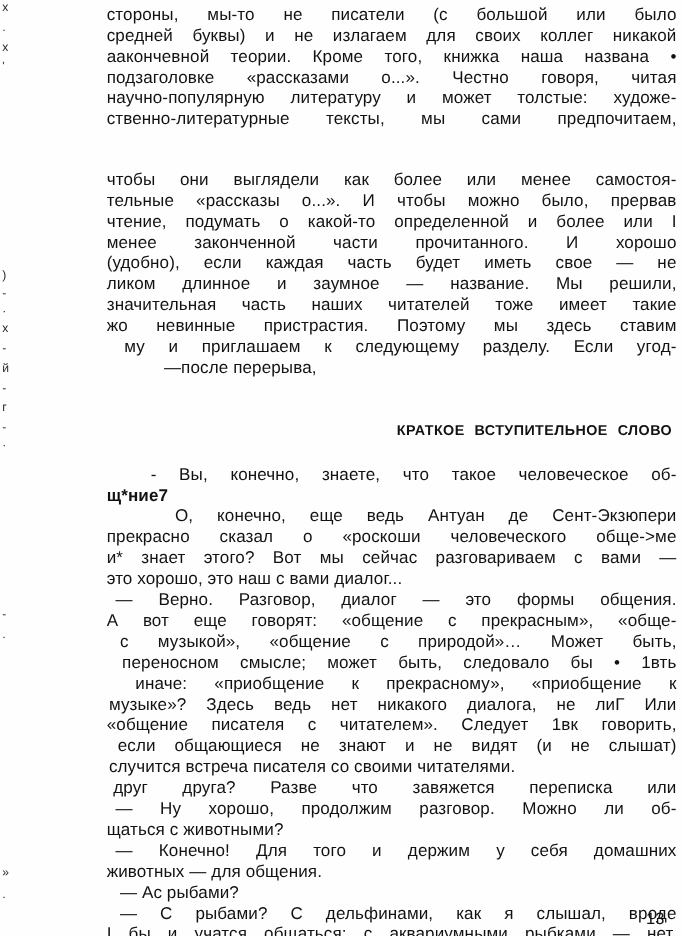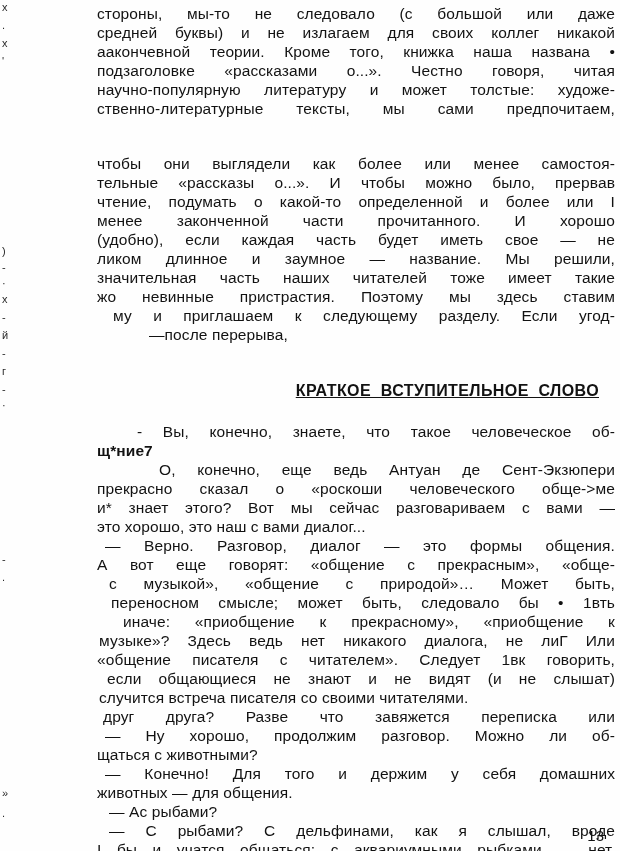--- a/index.html
+++ b/index.html
@@ -17,26 +17,25 @@
   .line{
     font-size:15.5px;
     line-height:19px;
     letter-spacing:0.1px;
     text-align:justify;
     min-height:19px;
   }
   .line.just{text-align-last:justify;-moz-text-align-last:justify;}
   .line.bold{font-weight:700;}
   .heading{
-    font-size:16px;font-weight:700;
+    font-size:13px;font-weight:700;
     letter-spacing:0.4px;word-spacing:5px;
     text-align:right;
-    margin:37px 16px 21px 0;
+    margin:37px 4px 21px 0;
     line-height:20px;
-    text-decoration:underline;
   }
   .page-number{position:absolute;right:16px;bottom:7px;font-size:15px;color:#121212;}
 </style>
 </head>
 <body>
 
 <div class="page">
   <div class="margin-col">
       <span class="margin-glyph" style="top: 2px;">х</span>
       <span class="margin-glyph" style="top: 20px;">.</span>
@@ -52,21 +51,21 @@
       <span class="margin-glyph" style="top: 366px;">г</span>
       <span class="margin-glyph" style="top: 384px;">-</span>
       <span class="margin-glyph" style="top: 400px;">·</span>
       <span class="margin-glyph" style="top: 554px;">-</span>
       <span class="margin-glyph" style="top: 572px;">.</span>
       <span class="margin-glyph" style="top: 788px;">»</span>
       <span class="margin-glyph" style="top: 808px;">.</span>
     </div>
   <div class="text-col">
     <div class="block">
-        <div class="line just" style="text-indent: 0px;">стороны, мы-то не следовало (с большой или даже</div>
+        <div class="line just" style="text-indent: 0px;">стороны, мы-то не писатели (с большой или было</div>
         <div class="line just" style="text-indent: 0px;">средней буквы) и не излагаем для своих коллег никакой</div>
         <div class="line just" style="text-indent: 0px;">аакончевной теории. Кроме того, книжка наша названа •</div>
         <div class="line just" style="text-indent: 0px;">подзаголовке «рассказами о...». Честно говоря, читая</div>
         <div class="line just" style="text-indent: 0px;">научно-популярную литературу и может толстые: художе-</div>
         <div class="line just" style="text-indent: 0px;">ственно-литературные тексты, мы сами предпочитаем,</div>
         <div class="line just" style="text-indent: 0px; margin-top: 36px;">чтобы они выглядели как более или менее самостоя-</div>
         <div class="line just" style="text-indent: 0px;">тельные «рассказы о...». И чтобы можно было, прервав</div>
         <div class="line just" style="text-indent: 0px;">чтение, подумать о какой-то определенной и более или I</div>
         <div class="line just" style="text-indent: 0px;">менее законченной части прочитанного. И хорошо</div>
         <div class="line just" style="text-indent: 0px;">(удобно), если каждая часть будет иметь свое — не</div>

